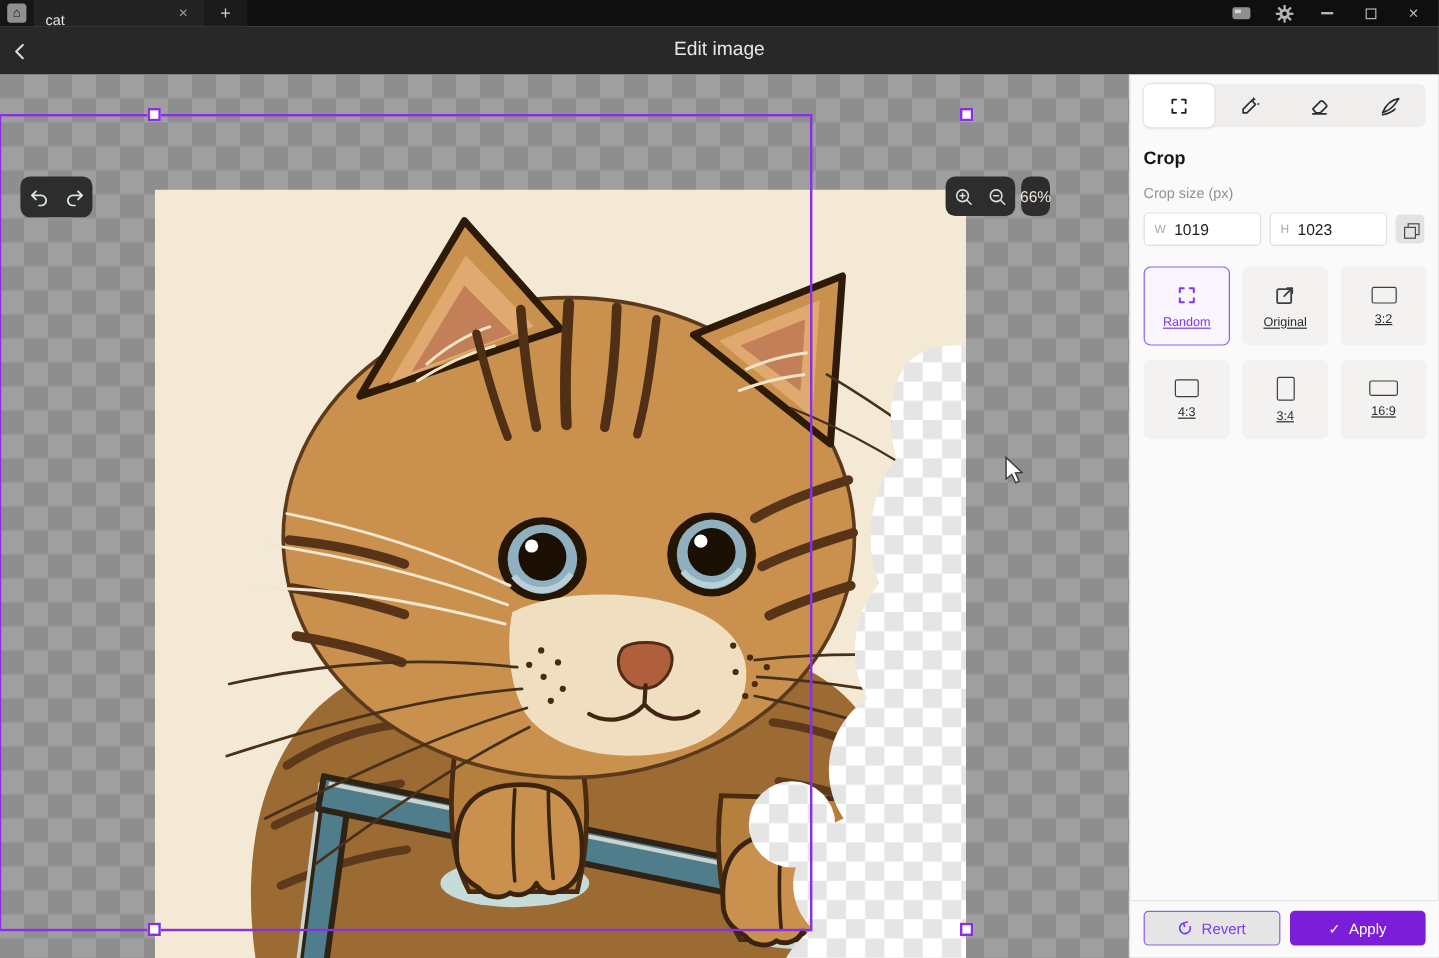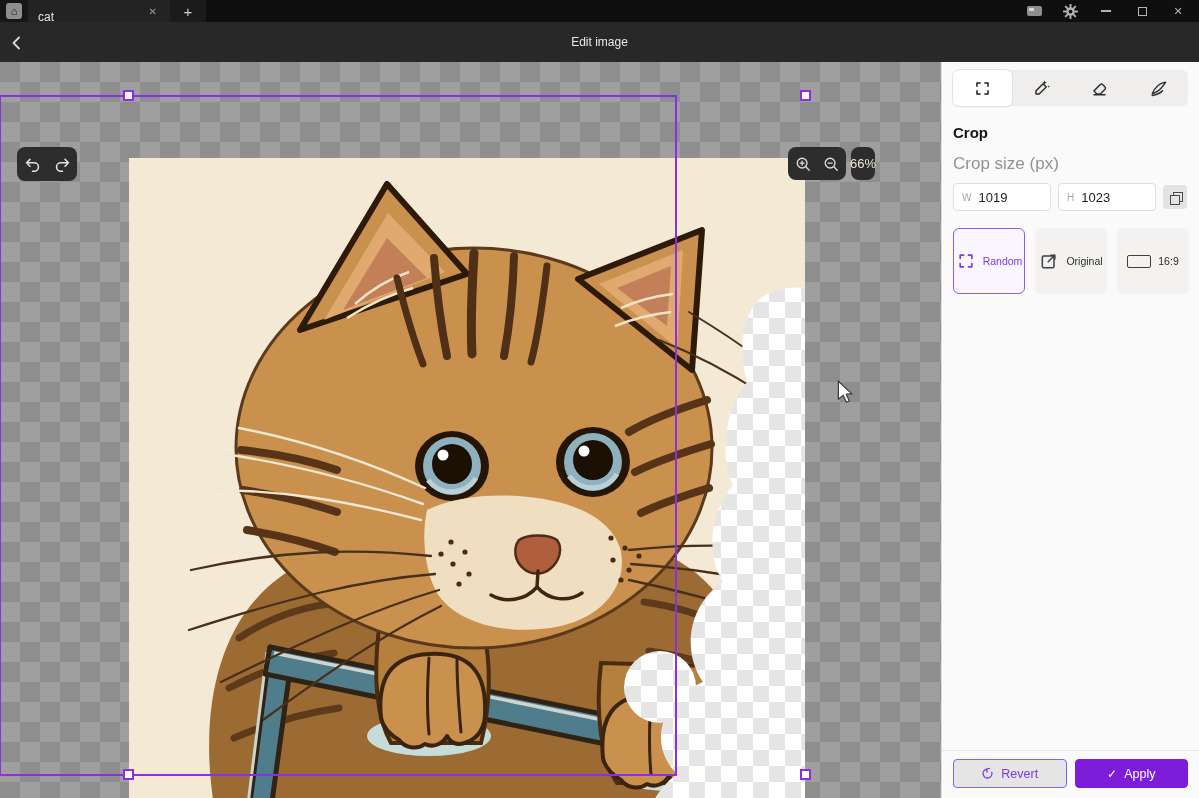--- a/index.html
+++ b/index.html
@@ -29,21 +29,21 @@
   .min-ic { width:10px; height:2px; background:#b5b5b5; }
   .max-ic { width:9px; height:9px; border:1.3px solid #b5b5b5; }
   .close-ic { font-size:11px; color:#b5b5b5; }
   
   .header { position:absolute; left:0; top:22px; width:1199px; height:40px;
     background:#282828; }
   .back-btn { position:absolute; left:4px; top:8px; width:26px; height:26px;
     display:flex; align-items:center; justify-content:center; cursor:pointer; }
   .page-title { position:absolute; left:0; right:258px; top:0; height:40px;
     display:flex; align-items:center; justify-content:center; padding-left:258px;
-    color:#e8e8e8; font-size:12px; }
+    color:#e8e8e8; font-size:16px; }
   
   .canvas { position:absolute; left:0; top:62px; width:941px; height:736px;
     background-image:conic-gradient(#9f9f9f 25%, #8e8e8e 0 50%, #9f9f9f 0 75%, #8e8e8e 0);
     background-size:40px 40px; }
   .crop-stage { position:absolute; left:129px; top:96px; width:676px; height:679px; }
   .crop-stage svg { display:block; width:100%; height:100%; }
   .crop-border { position:absolute; left:128px; top:95px; width:678px; height:681px;
     border:2px solid #8b2fe3; pointer-events:auto; }
   .handle { position:absolute; width:11px; height:11px; background:#fff;
     border:2px solid #8b2fe3; }
@@ -59,39 +59,39 @@
     font-size:13px; cursor:pointer; }
   .cursor { position:absolute; left:836px; top:380px; pointer-events:none; }
   
   .panel { position:absolute; left:941px; top:62px; width:258px; height:736px;
     background:#fafafa; border-left:1px solid #dcdcdc; padding:8px 11px 0 11px; }
   .tools { display:flex; background:#efeeec; border-radius:6px; height:36px; }
   .tool { flex:1; display:flex; align-items:center; justify-content:center;
     border-radius:6px; cursor:pointer; color:#2e2e2e; }
   .tool.selected { background:#fff; box-shadow:0 0 0 1px #e3e3e3, 0 1px 2px rgba(0,0,0,.08); }
   .crop-head { margin-top:18px; font-size:15px; font-weight:bold; color:#141414; }
-  .size-label { margin-top:13px; font-size:17px; color:#929292; }
+  .size-label { margin-top:13px; font-size:12px; color:#929292; }
   .size-row { margin-top:9px; display:flex; align-items:center; gap:7px; }
   .size-field { width:98px; height:28px; background:#fff; border:1px solid #dfdfdf;
     border-radius:4px; display:flex; align-items:center; padding:0 8px; }
   .size-prefix { font-size:10px; color:#a8a8a8; margin-right:7px; }
   .size-field input { border:none; outline:none; width:100%; font-size:13px;
     color:#1c1c1c; font-family:"Liberation Sans", sans-serif; background:transparent; }
   .swap-btn { width:24px; height:24px; background:#e3e3e3; border-radius:4px;
     display:flex; align-items:center; justify-content:center; cursor:pointer; }
   .swap-ic { position:relative; width:11px; height:11px; }
   .swap-ic::before { content:""; position:absolute; left:3px; top:0; width:8px; height:8px;
     border:1.4px solid #4a4a4a; }
   .swap-ic::after { content:""; position:absolute; left:0; top:3px; width:8px; height:8px;
     border:1.4px solid #4a4a4a; background:#e3e3e3; }
   .ratio-grid { margin-top:17px; display:grid; grid-template-columns:repeat(3,72px);
     gap:12px 10px; }
   .tile { height:66px; background:#f3f2f0; border:1px solid transparent; border-radius:6px;
-    display:flex; flex-direction:row; align-items:center; justify-content:center;
-    gap:7px; cursor:pointer; color:#2b2b2b; font-size:10.5px; }
+    display:flex; flex-direction:column; align-items:center; justify-content:center;
+    gap:7px; cursor:pointer; color:#2b2b2b; font-size:10.5px;text-decoration:underline; }
   .tile.selected { background:#faf6ff; border:1px solid #8b5cf6; color:#7c3aed; }
   .rshape { border:1.6px solid #3f3f3f; border-radius:2px; }
   .r-1-1 { width:16px; height:16px; }  .r-3-2 { width:21px; height:14px; }
   .r-4-3 { width:20px; height:15px; }  .r-3-4 { width:15px; height:20px; }
   .r-2-3 { width:14px; height:21px; }  .r-16-9 { width:24px; height:13px; }
   .r-9-16 { width:13px; height:24px; }
   .panel-footer { position:absolute; left:0; right:0; bottom:0; padding:8px 11px 10px;
     border-top:1px solid #e6e6e6; display:flex; gap:8px; background:#fafafa; }
   .btn { flex:1; height:29px; border-radius:4px; display:flex; align-items:center;
     justify-content:center; gap:7px; font-size:12.5px; cursor:pointer; }
@@ -393,20 +393,32 @@
       <span>Random</span>
     </div>
     <div class="tile">
       <svg width="20" height="20" viewBox="0 0 24 24">
         <rect x="4" y="6" width="14" height="14" rx="1.5" fill="none" stroke="#3f3f3f" stroke-width="1.8"></rect>
         <path d="M11,13 L19,5 M14,5 H19 V10" fill="none" stroke="#3f3f3f" stroke-width="1.8" stroke-linecap="round" stroke-linejoin="round"></path>
       </svg>
       <span>Original</span>
     </div>
     <div class="tile">
+      <span class="rshape r-3-2"></span>
+      <span>3:2</span>
+    </div>
+    <div class="tile">
+      <span class="rshape r-4-3"></span>
+      <span>4:3</span>
+    </div>
+    <div class="tile">
+      <span class="rshape r-3-4"></span>
+      <span>3:4</span>
+    </div>
+    <div class="tile">
       <span class="rshape r-16-9"></span>
       <span>16:9</span>
     </div>
   </div>
 
   <div class="panel-footer">
     <div class="btn btn-revert">
       <svg width="13" height="13" viewBox="0 0 16 16">
         <path d="M13.5,8 A5.5,5.5 0 1 1 8,2.5 M8,2.5 H12 M8,2.5 V6" fill="none" stroke="#7c3aed" stroke-width="1.7" stroke-linecap="round" transform="rotate(-15 8 8)"></path>
       </svg>

